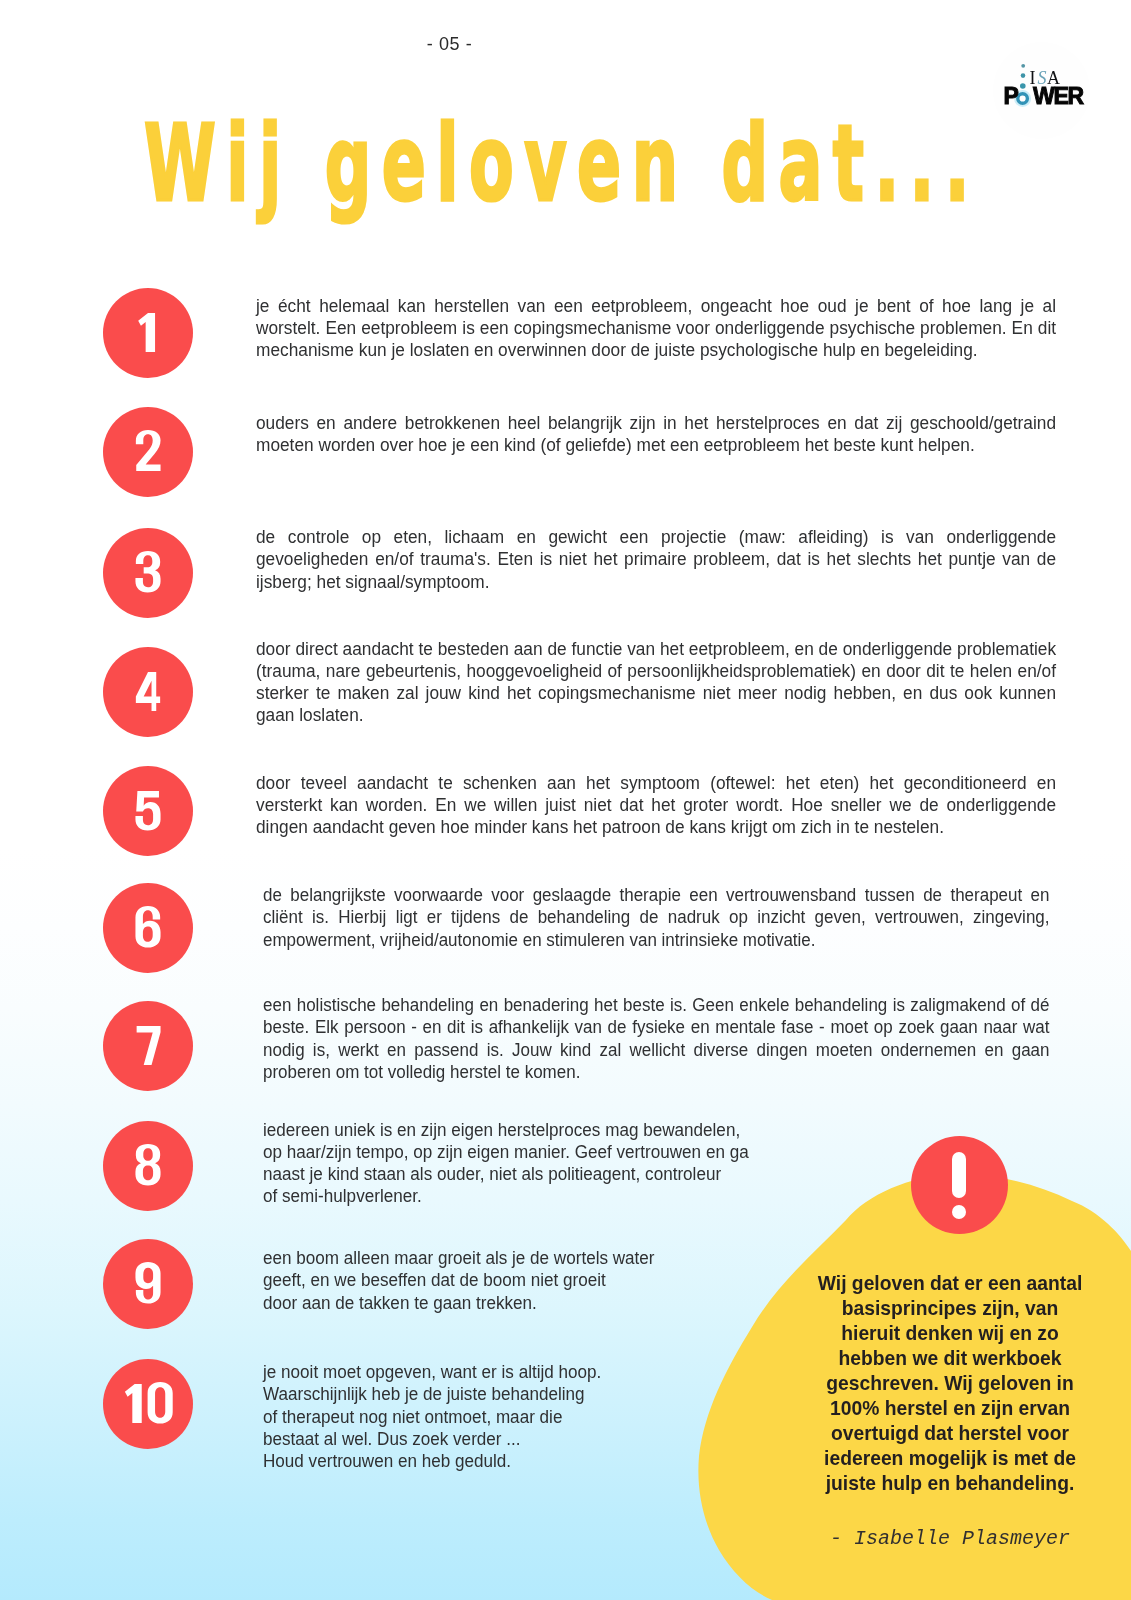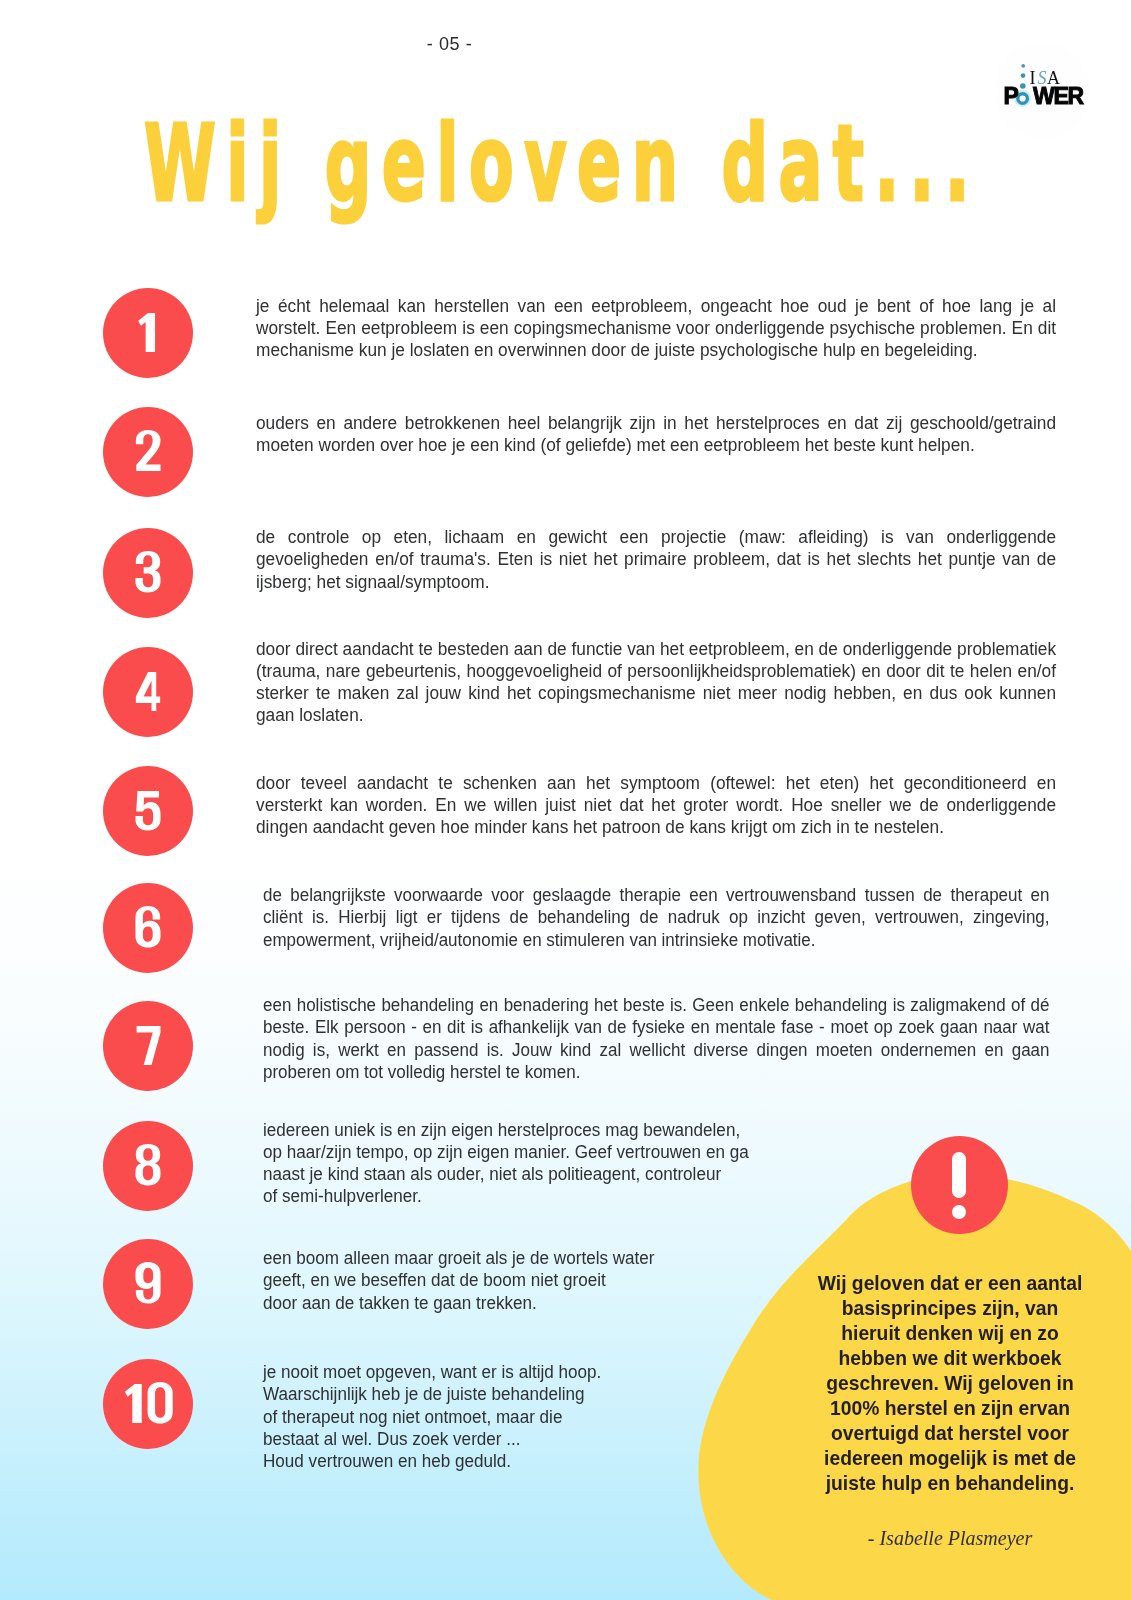--- a/index.html
+++ b/index.html
@@ -32,21 +32,21 @@
   .excl{position:absolute;left:911px;top:1136px;width:97px;height:98px;border-radius:50%;background:#FA4C4C;}
   .excl .bar{position:absolute;left:41px;top:16px;width:14px;height:46px;
              background:#fff;border-radius:7px;}
   .excl .dot{position:absolute;left:41px;top:69px;width:14px;height:14px;
              background:#fff;border-radius:50%;}
 
   .quote{position:absolute;left:814px;top:1271px;width:272px;text-align:center;
          font-family:"Liberation Sans",sans-serif;font-weight:bold;font-size:19.3px;
          line-height:25.0px;color:#231f20;}
   .author{position:absolute;left:814px;top:1527px;width:272px;text-align:center;
-          font-family:Liberation Serif, serif;font-style:italic;font-size:20px;color:#312f30;}
+          font-family:Liberation Mono, monospace;font-style:italic;font-size:20px;color:#312f30;}
 </style>
 </head>
 <body>
 
 <div class="bg"></div>
 
 <svg width="1131" height="1600" viewBox="0 0 1131 1600" style="position:absolute;left:0;top:0;">
   <path d="M 1131 1251
            C 1120 1234 1100 1212 1072 1201
            C 1035 1183 995 1174 955 1173

